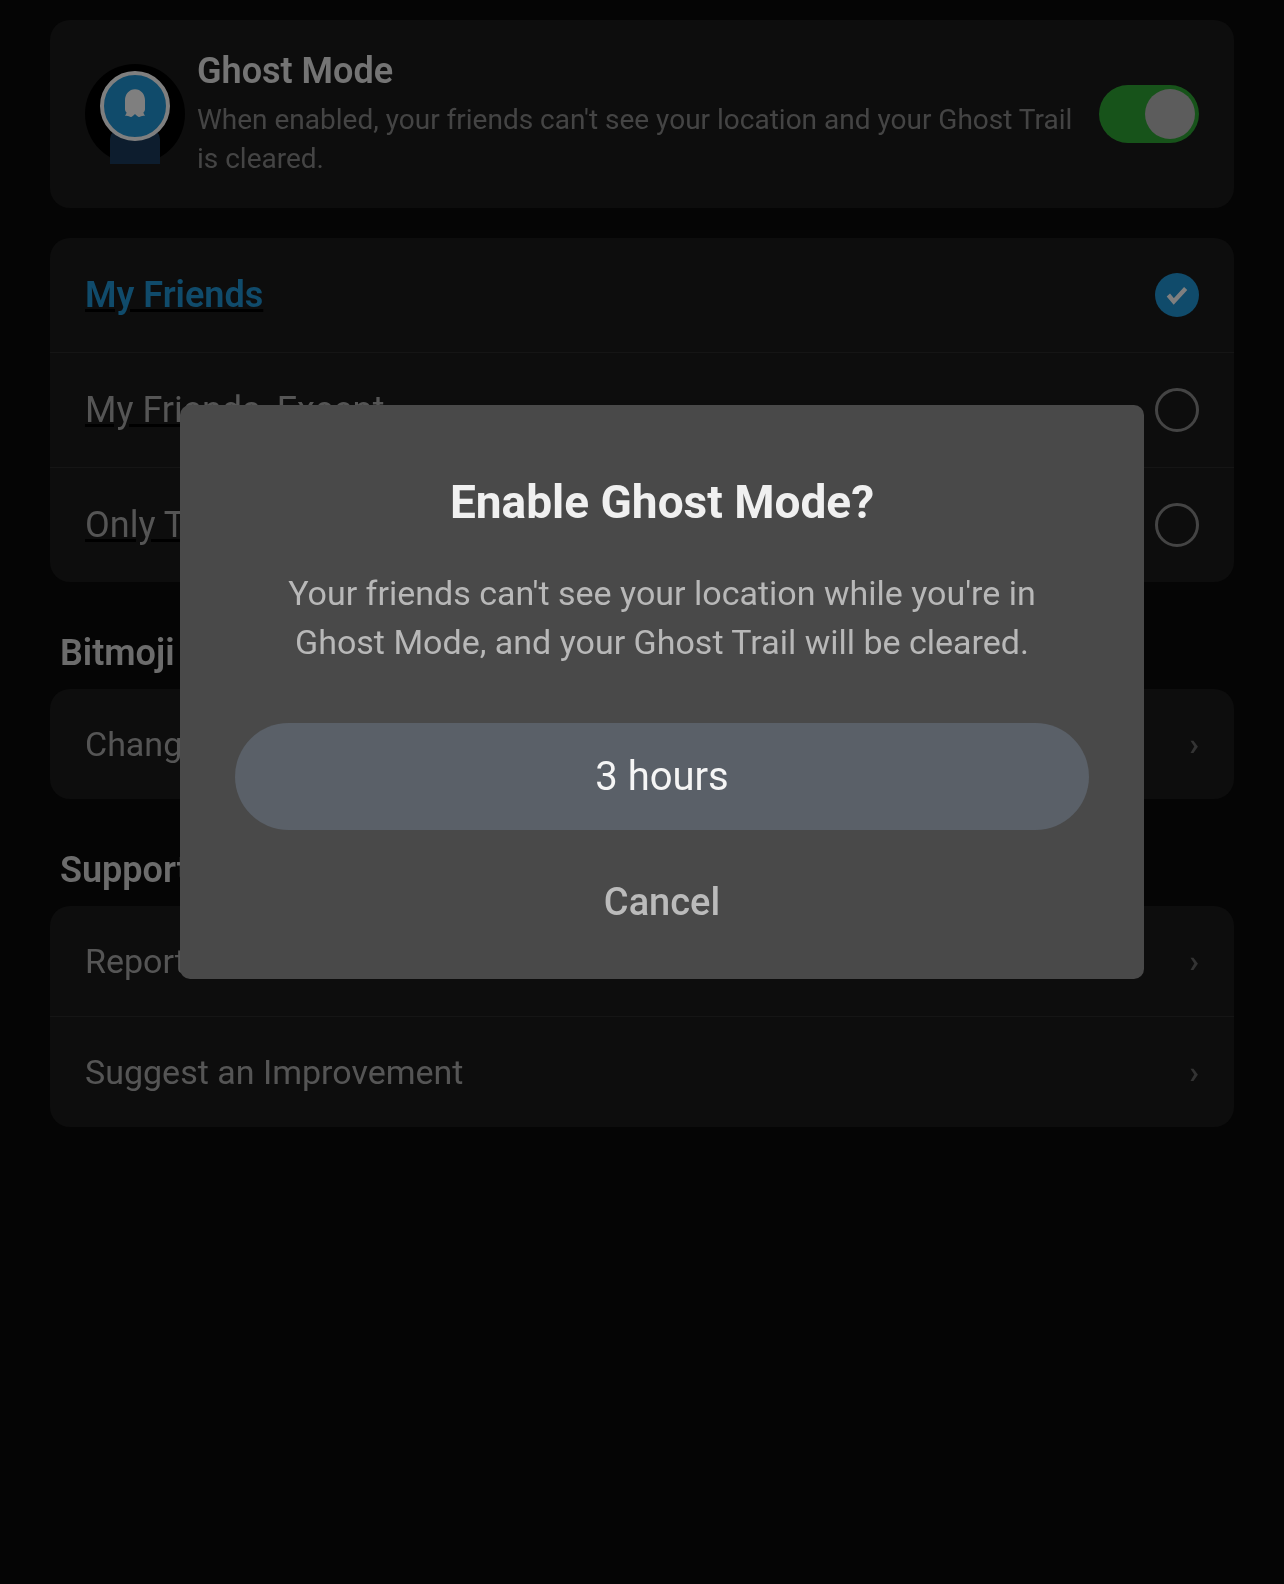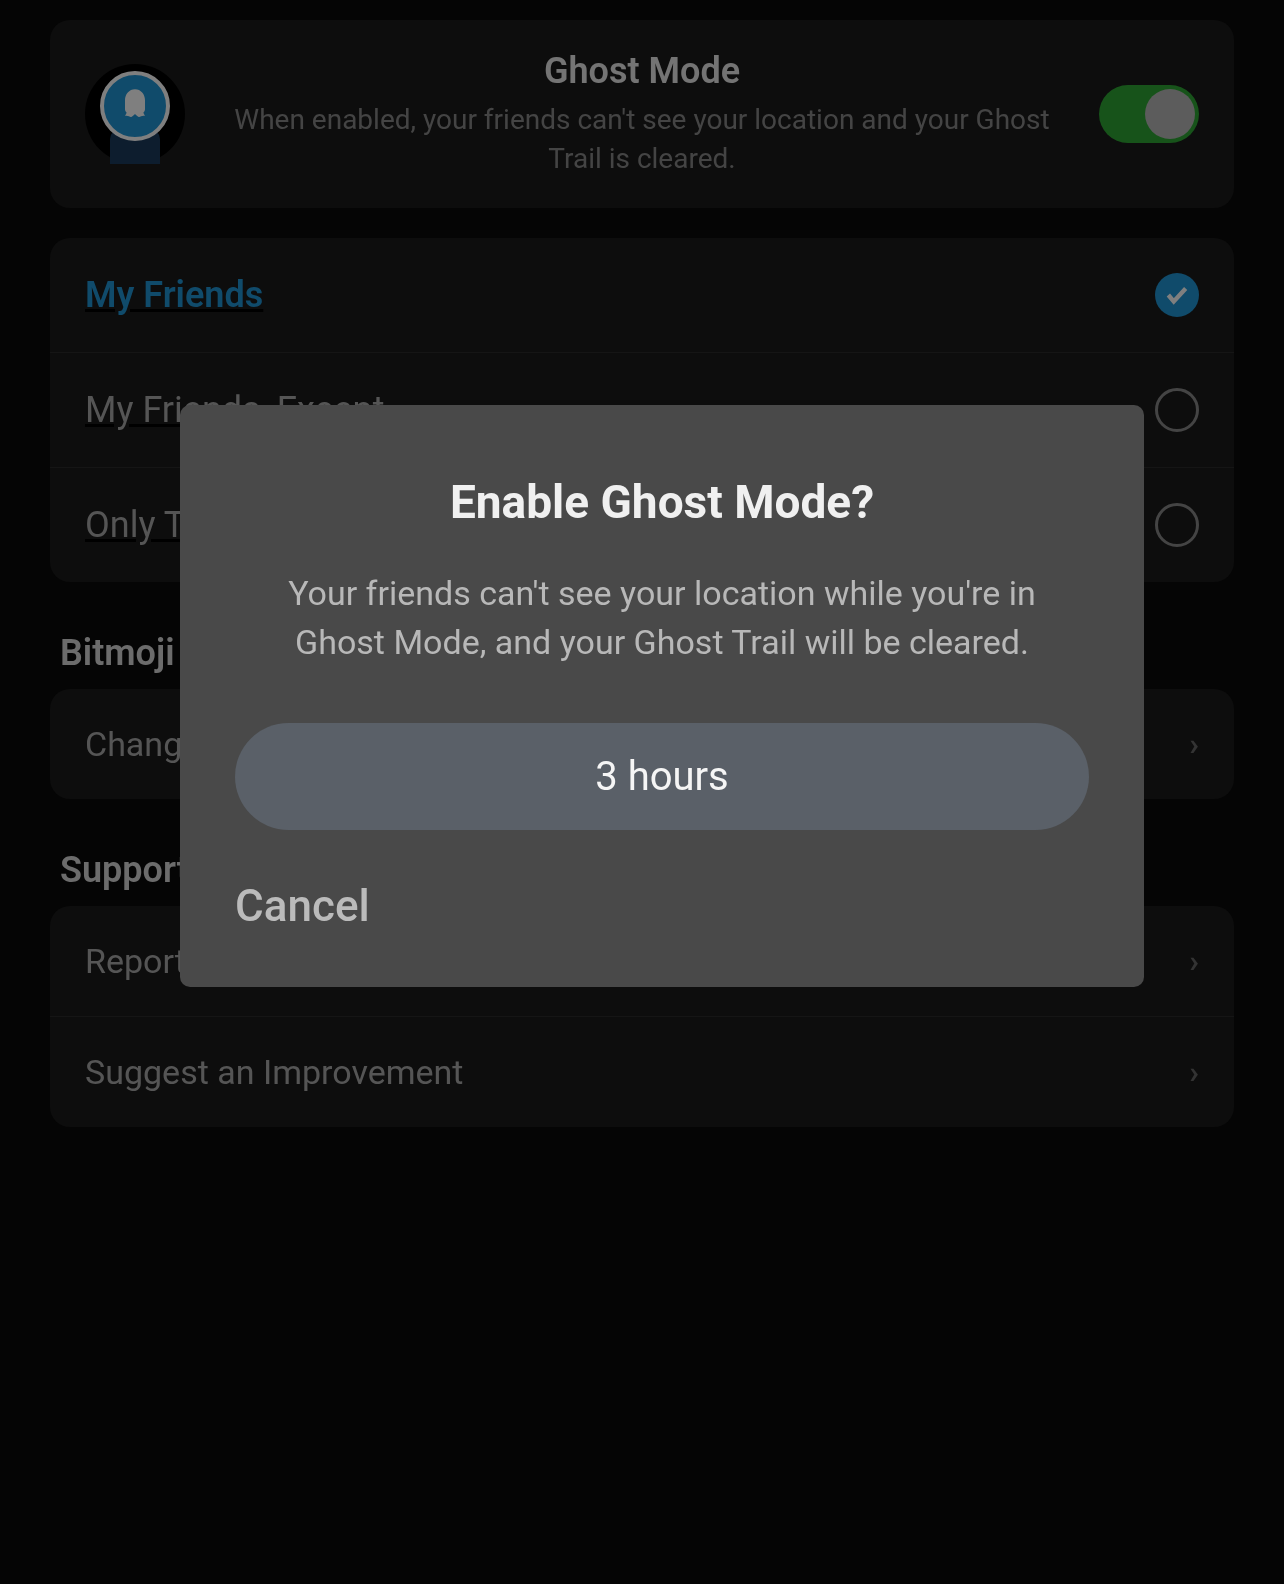--- a/index.html
+++ b/index.html
@@ -29,22 +29,21 @@
     .card {
       background: #1a1a1a;
       border-radius: 20px;
       margin-bottom: 30px;
     }
     
     .ghost-mode-row {
       display: flex;
       align-items: center;
       padding: 30px 35px;
-      gap: 30px;
-      text-align: center;
+      gap: 12px;
     }
     
     .bitmoji-avatar {
       width: 100px;
       height: 100px;
       border-radius: 50%;
       background: #000;
       position: relative;
       flex-shrink: 0;
       display: flex;
@@ -244,25 +243,25 @@
       margin-bottom: 25px;
       text-align: center;
       cursor: pointer;
     }
     
     .modal-cancel {
       display: block;
       width: 100%;
       background: transparent;
       color: #bbb;
-      font-size: 44px;
+      font-size: 38px;
       font-weight: 500;
       border: none;
       padding: 25px 0 10px 0;
-      text-align: left;
+      text-align: center;
       cursor: pointer;
       margin-top: 10px;
     }
   </style>
 </head>
 <body>
 
 <div class="background-content">
 
   <div class="card">

